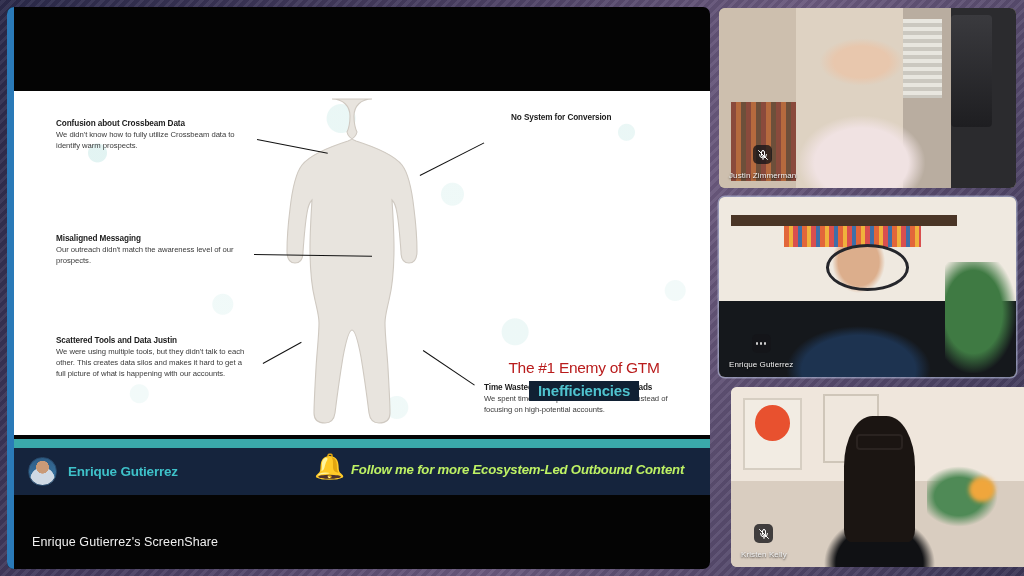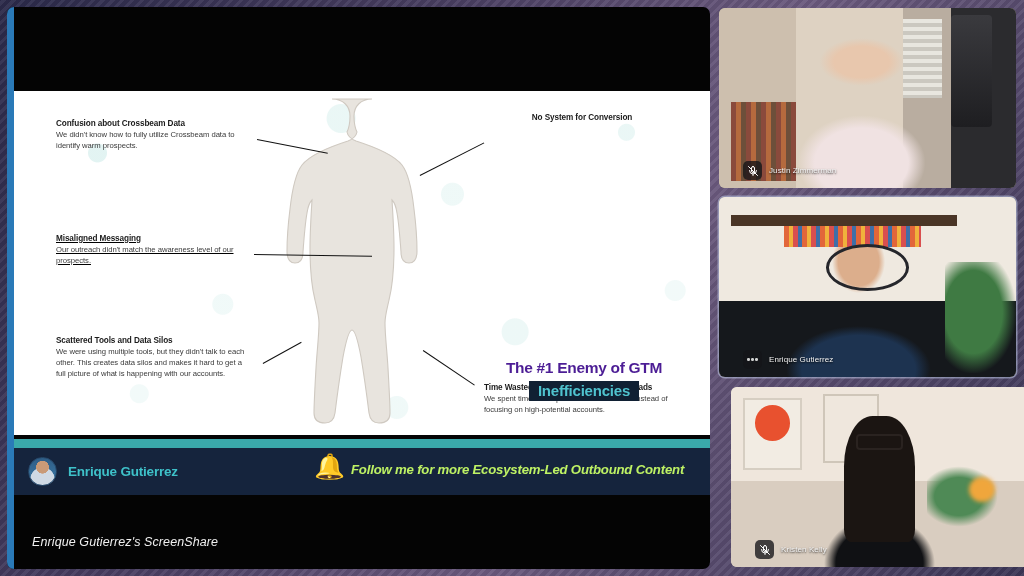--- a/index.html
+++ b/index.html
@@ -97,21 +97,21 @@
     font-size: 7.7px; color: #3a3a3a; line-height: 1.42;
     letter-spacing: -0.05px;
   }
 
   
   .headline {
     position: absolute; left: 455px; top: 268px; width: 230px;
     text-align: center;
   }
   .headline-top {
-    font-size: 15.5px; font-weight: bold; color: #4c1d95;
+    font-size: 15.5px; font-weight: normal; color: #b91c1c;
     letter-spacing: -0.3px;
   }
   .headline-badge {
     display: inline-block;
     margin-top: 4px;
     padding: 1px 9px 2px 9px;
     background: #102033;
     color: #4fc3cf;
     font-size: 15px; font-weight: bold;
     letter-spacing: -0.2px;
@@ -151,40 +151,40 @@
   .banner-cta {
     position: absolute; left: 337px; top: 14px;
     font-size: 13.2px; font-weight: bold; color: #bef264;
     letter-spacing: -0.2px;
     font-style: italic;
   }
 
   
   .share-caption {
     position: absolute; left: 25px; bottom: 20px;
-    font-size: 12.5px; color: #f0f0f0; letter-spacing: 0.1px; font-style: italic;
+    font-size: 12.5px; color: #f0f0f0; letter-spacing: 0.1px;
   }
 
   
   .tile {
     position: absolute;
     left: 719px;
     width: 297px; height: 180px;
     border-radius: 6px;
     overflow: hidden;
     background: #1a1a22;
   }
   .tile-1 { top: 8px; }
   .tile-2 { top: 197px; box-shadow: 0 0 0 1.5px rgba(190,200,230,0.55); }
   .tile-3 { top: 387px; margin-left: 12px; }
   .tile-video { position: absolute; inset: 0; }
 
   .tile-badge {
-    position: absolute; left: 24px; bottom: 8px;
-    display: flex; align-items: center; gap: 7px;
+    position: absolute; left: 10px; bottom: 8px;
+    display: flex; align-items: center; gap: 7px; flex-direction: column;
   }
   .mic-chip {
     width: 19px; height: 19px; border-radius: 5px;
     background: rgba(20,20,24,0.78);
     display: flex; align-items: center; justify-content: center;
   }
   .mic-chip svg { width: 12px; height: 12px; display: block; }
   .dots-chip {
     width: 19px; height: 19px; border-radius: 5px;
     background: rgba(20,20,24,0.62);
@@ -237,31 +237,31 @@
     <div class="leader" style="left:406px; top:84px; width:72px; transform: rotate(-27deg);"></div>
     <div class="leader" style="left:240px; top:163px; width:118px; transform: rotate(0.8deg);"></div>
     <div class="leader" style="left:249px; top:272px; width:44px; transform: rotate(-29deg);"></div>
     <div class="leader" style="left:409px; top:259px; width:62px; transform: rotate(34deg);"></div>
 
     <div class="anno" style="left:42px; top:28px; width:196px;">
       <div class="anno-title">Confusion about Crossbeam Data</div>
       <div class="anno-body">We didn't know how to fully utilize Crossbeam data to identify warm prospects.</div>
     </div>
 
-    <div class="anno" style="left:473px; top:22px; width:190px;text-align:center;">
+    <div class="anno" style="left:497px; top:22px; width:190px;">
       <div class="anno-title">No System for Conversion</div>
     </div>
 
-    <div class="anno" style="left:42px; top:143px; width:196px;text-decoration:underline;">
+    <div class="anno" style="left:42px; top:143px; width:196px;">
       <div class="anno-title">Misaligned Messaging</div>
       <div class="anno-body">Our outreach didn't match the awareness level of our prospects.</div>
     </div>
 
     <div class="anno" style="left:42px; top:245px; width:196px;">
-      <div class="anno-title">Scattered Tools and Data Silos</div>
+      <div class="anno-title">Scattered Tools and Data Justin</div>
       <div class="anno-body">We were using multiple tools, but they didn't talk to each other. This creates data silos and makes it hard to get a full picture of what is happening with our accounts.</div>
     </div>
 
     <div class="anno" style="left:470px; top:292px; width:200px;">
       <div class="anno-title">Time Wasted on Unqualified and Cold Leads</div>
       <div class="anno-body">We spent time on unqualified and cold leads instead of focusing on high-potential accounts.</div>
     </div>
 
     <div class="headline">
       <div class="headline-top">The #1 Enemy of GTM</div>

